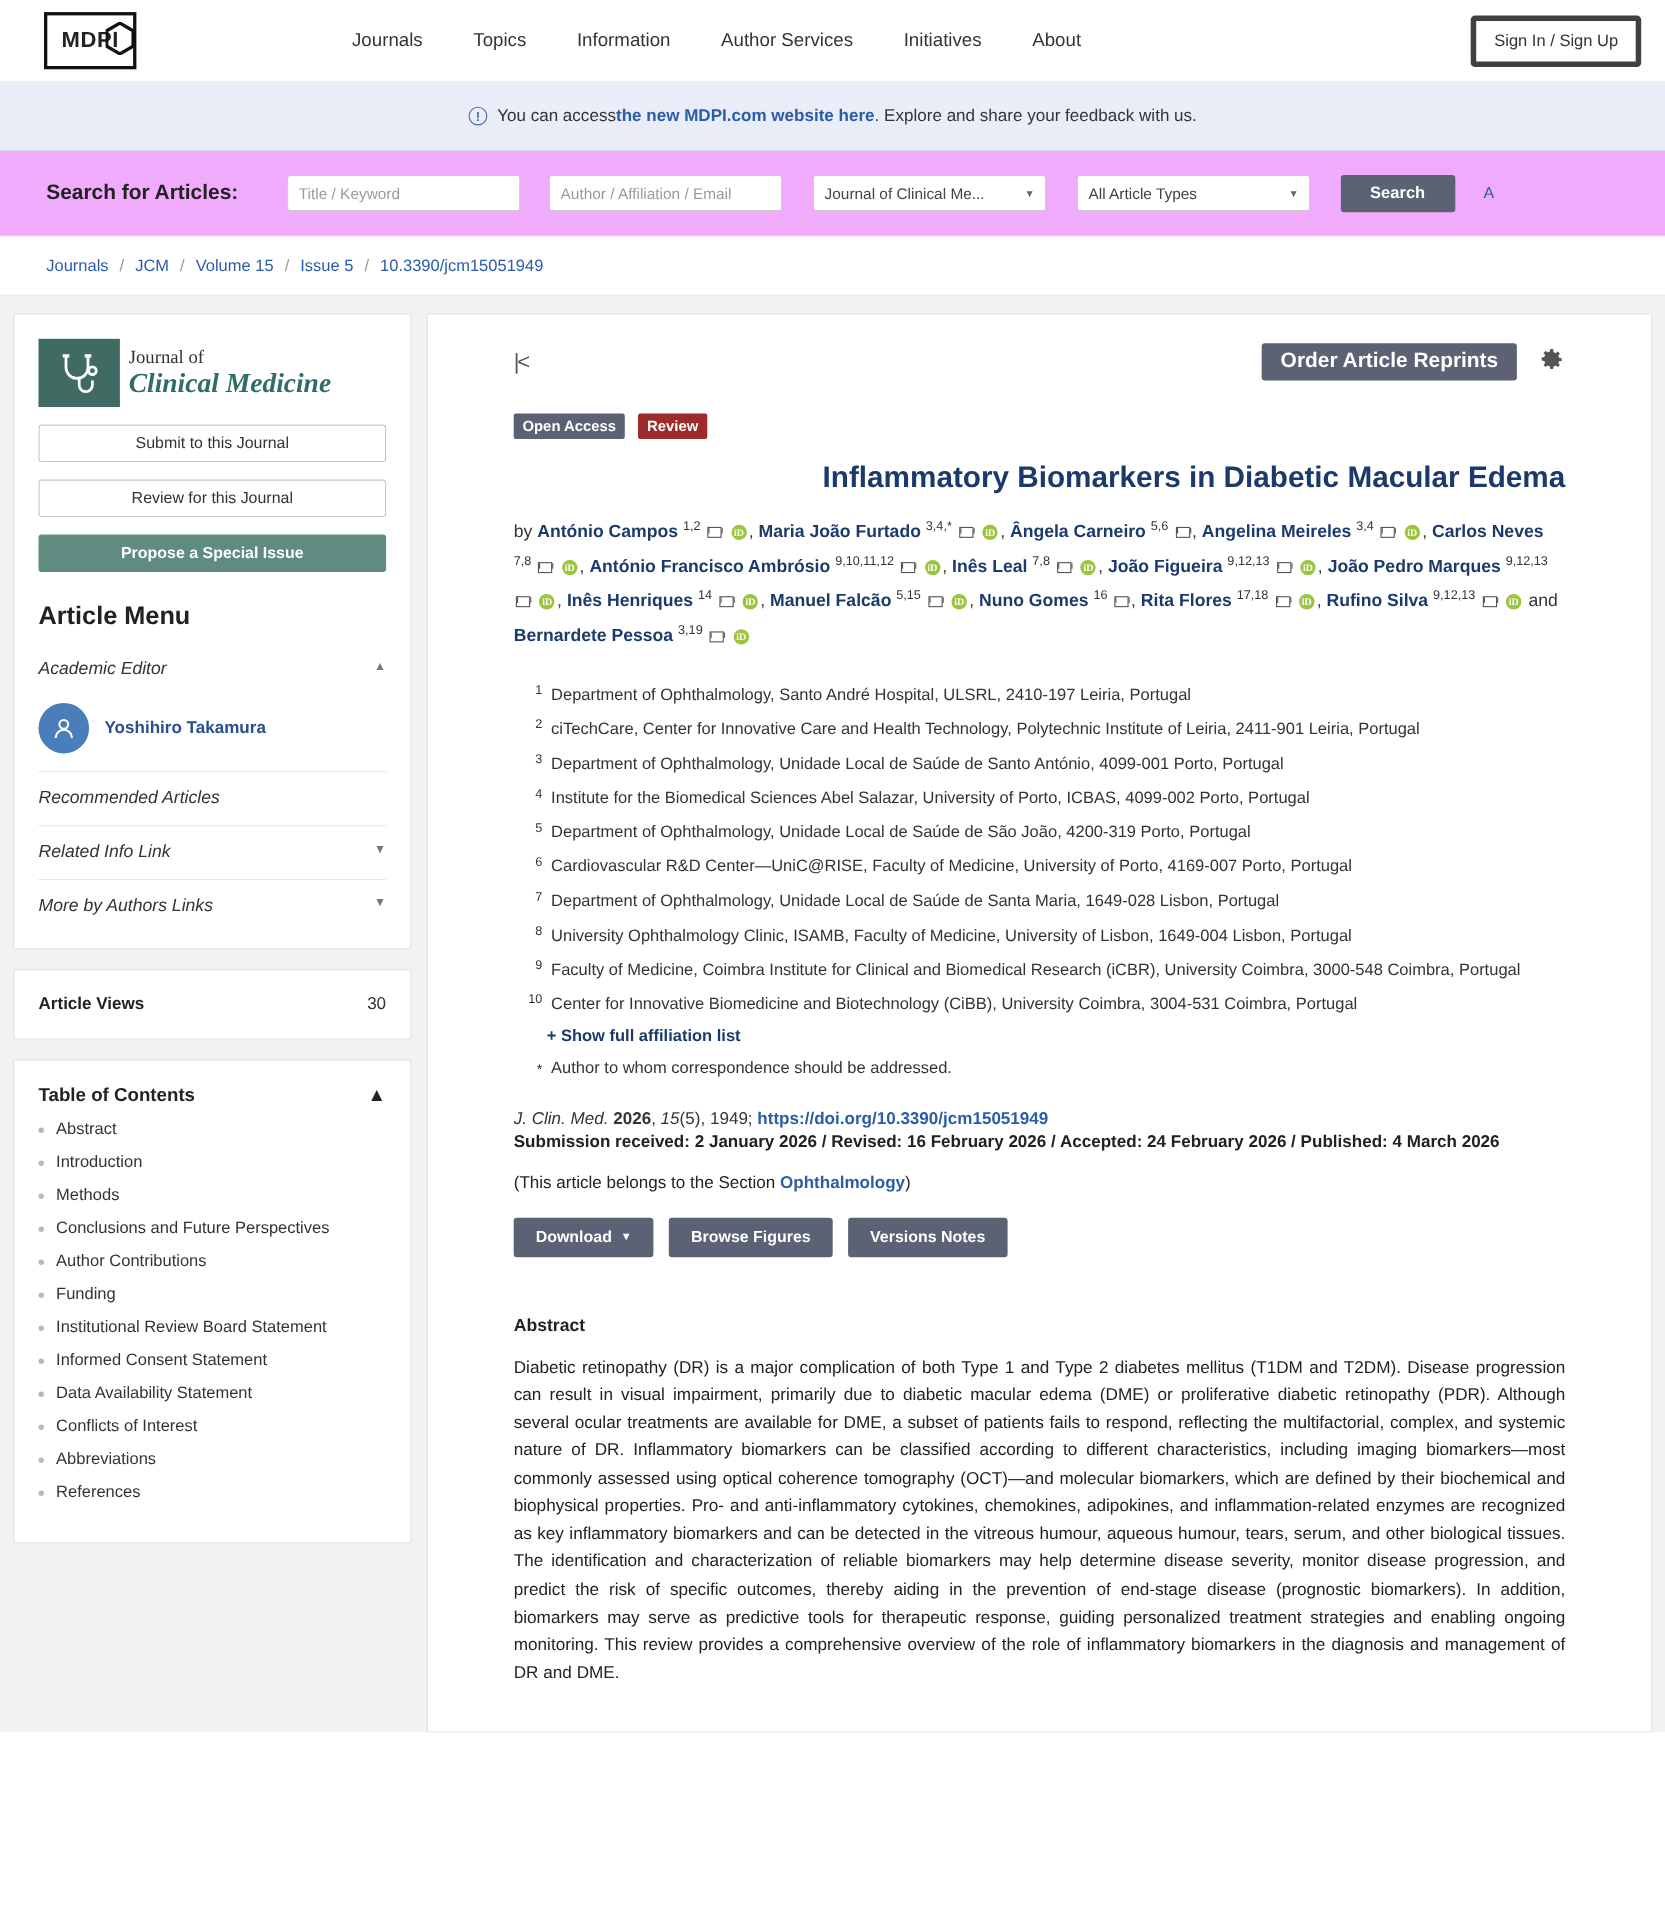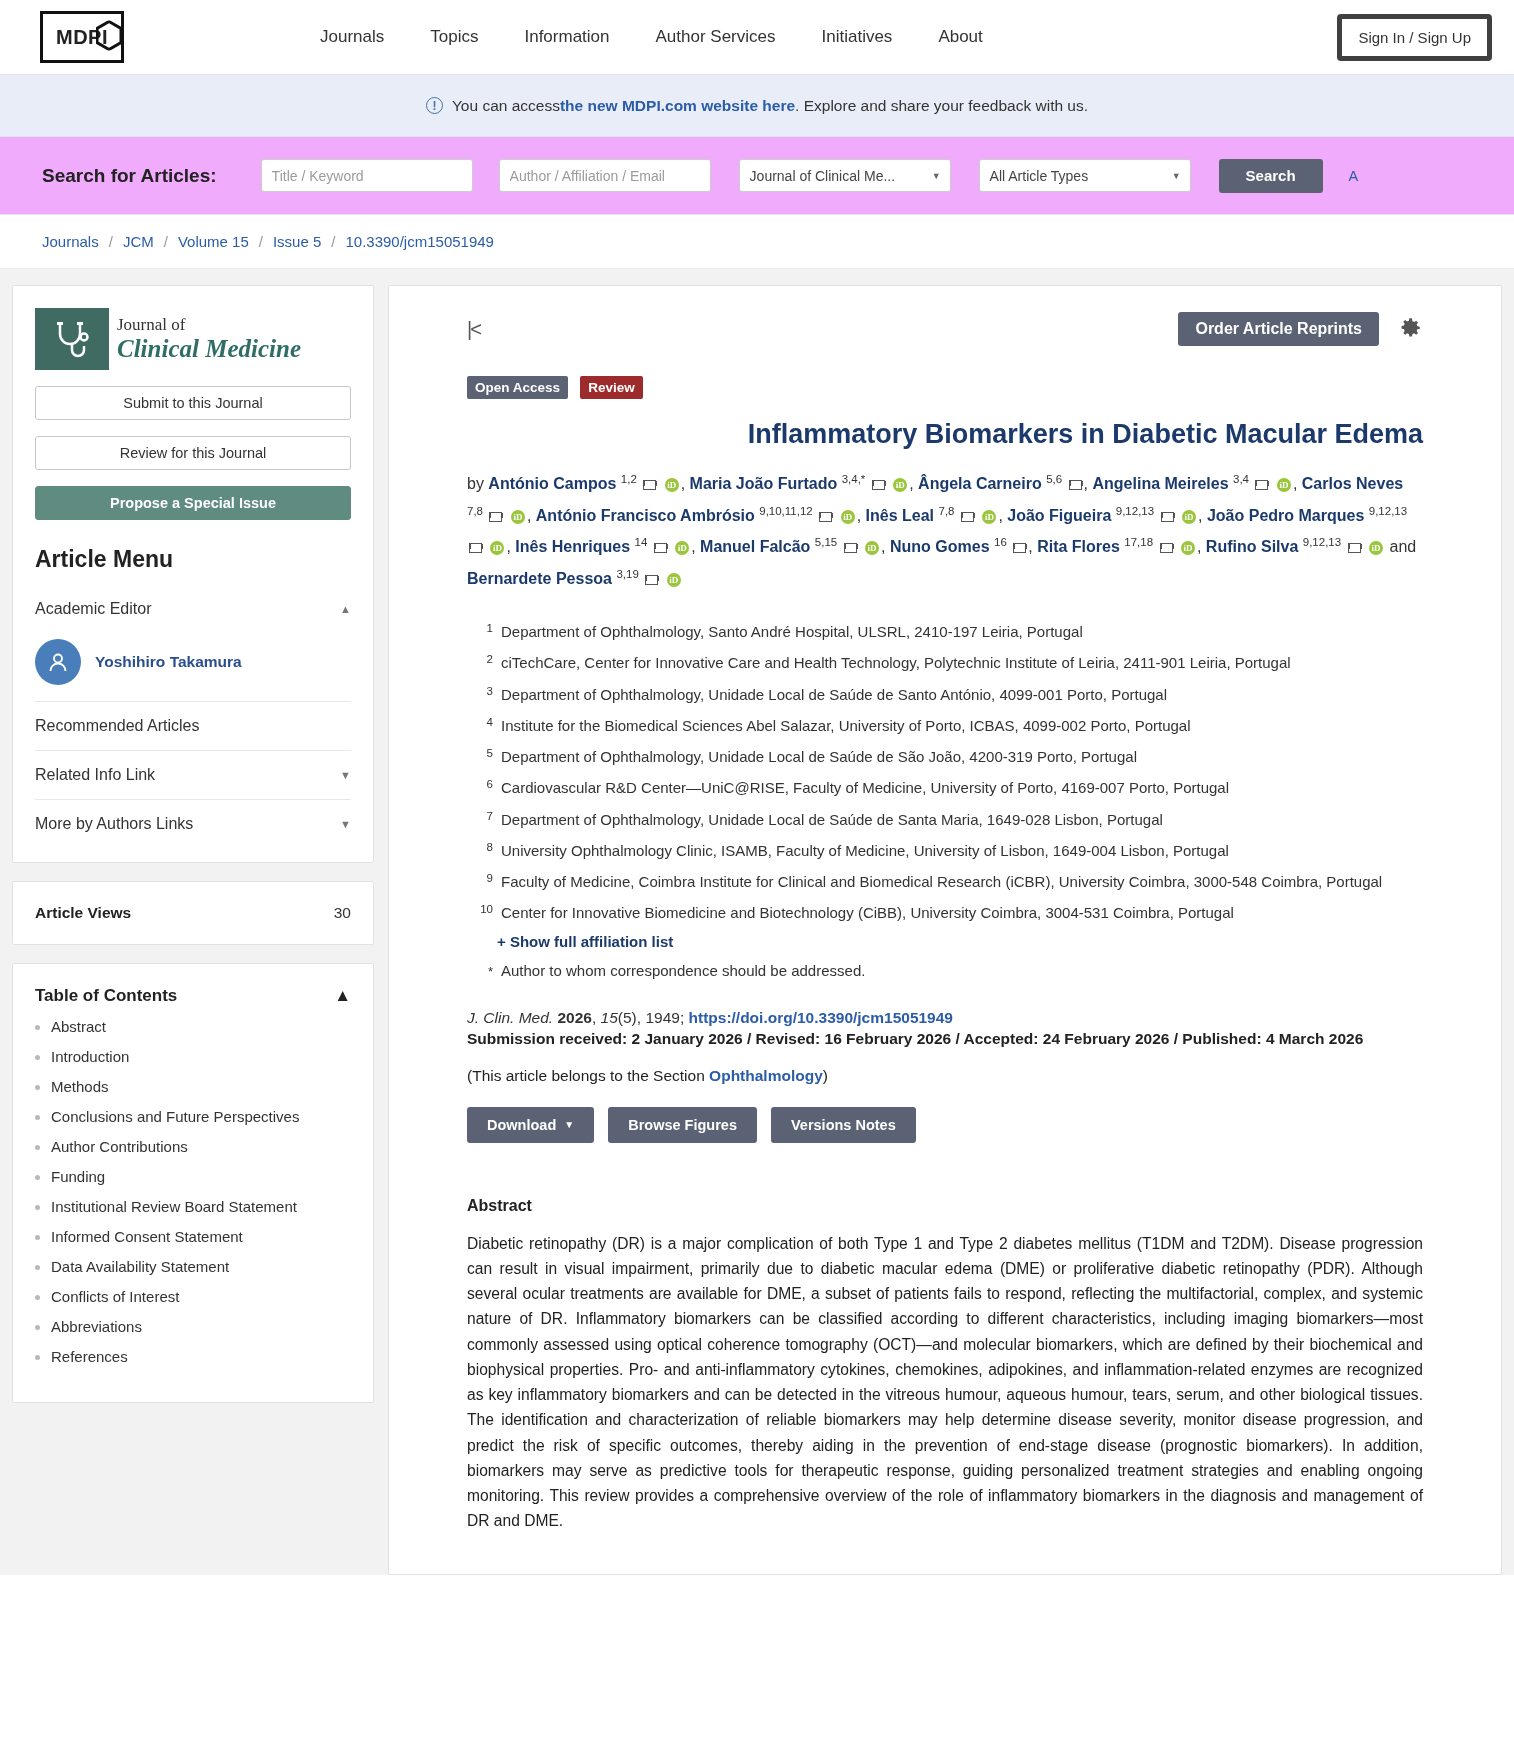--- a/index.html
+++ b/index.html
@@ -146,22 +146,22 @@
     cursor: pointer; font-family: "Liberation Sans", sans-serif;
   }
   .sb-btn.primary {
     background: #5f8b81; color: #fff; border-color: #5f8b81; font-weight: bold;
   }
   .sb-h2 {
     font-size: 23px; font-weight: bold; margin: 26px 22px 12px 22px; color: #222;
   }
   .sb-row {
     margin: 0 22px; padding: 15px 0; border-top: 1px solid #e8e8e8;
-    display: flex; align-items: center; justify-content: space-between;
-    font-size: 16px; color: #333;
+    display: flex; justify-content: space-between;
+    font-size: 16px; color: #333; font-style: italic;
   }
   .sb-row.nb { border-top: none; }
   .sb-row .chev { color: #777; font-size: 11px; }
   .editor {
     margin: 6px 22px 16px 22px; display: flex; align-items: center; gap: 14px;
   }
   .avatar {
     width: 46px; height: 46px; border-radius: 50%; background: #4a7ebb;
     display: flex; align-items: center; justify-content: center; color: #fff;
   }
@@ -190,21 +190,21 @@
   .main {
     flex: 1 1 auto;
     background: #fff; border: 1px solid #e2e2e2; border-radius: 2px;
     padding: 26px 78px 40px 78px;
     min-height: 1250px;
   }
   .main-top { display: flex; align-items: center; }
   .collapse-ico { color: #555; font-size: 20px; letter-spacing: -2px; }
   .btn-reprints {
     margin-left: auto; background: #5b6273; color: #fff; border: none;
-    border-radius: 3px; height: 34px; padding: 0 17px; font-size: 16px;
+    border-radius: 3px; height: 34px; padding: 0 17px; font-size: 19px;
     font-weight: bold; cursor: pointer; font-family: "Liberation Sans", sans-serif;
   }
   .gear { margin-left: 18px; color: #555; }
 
   .badges { margin-top: 30px; }
   .badge {
     display: inline-block; color: #fff; font-size: 13.5px; font-weight: bold;
     padding: 4px 8px; border-radius: 2px; margin-right: 8px;
   }
   .badge.oa { background: #5b6273; }

